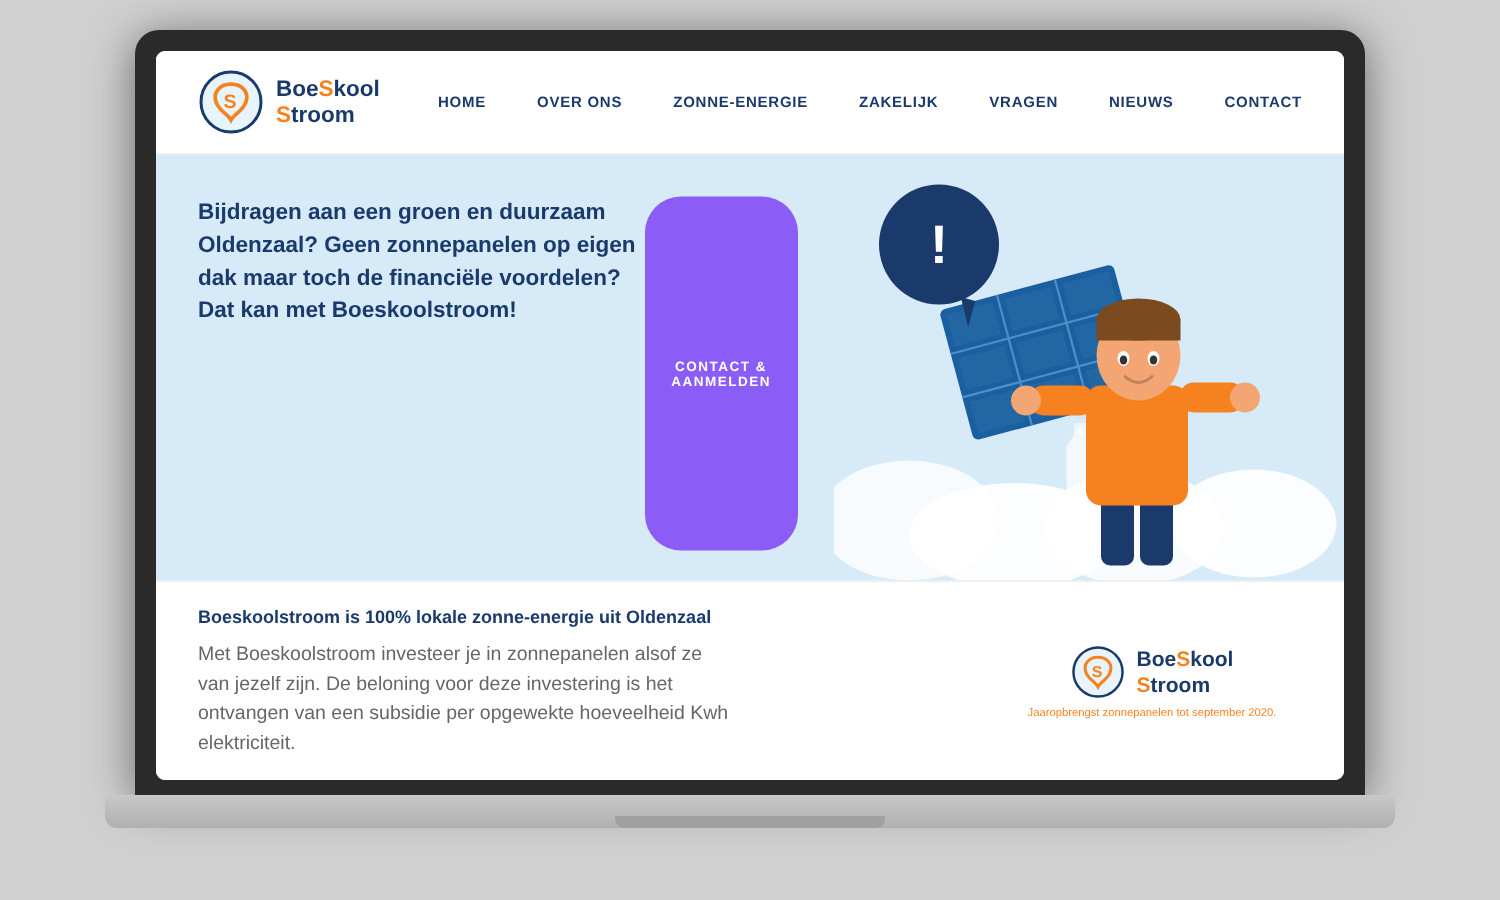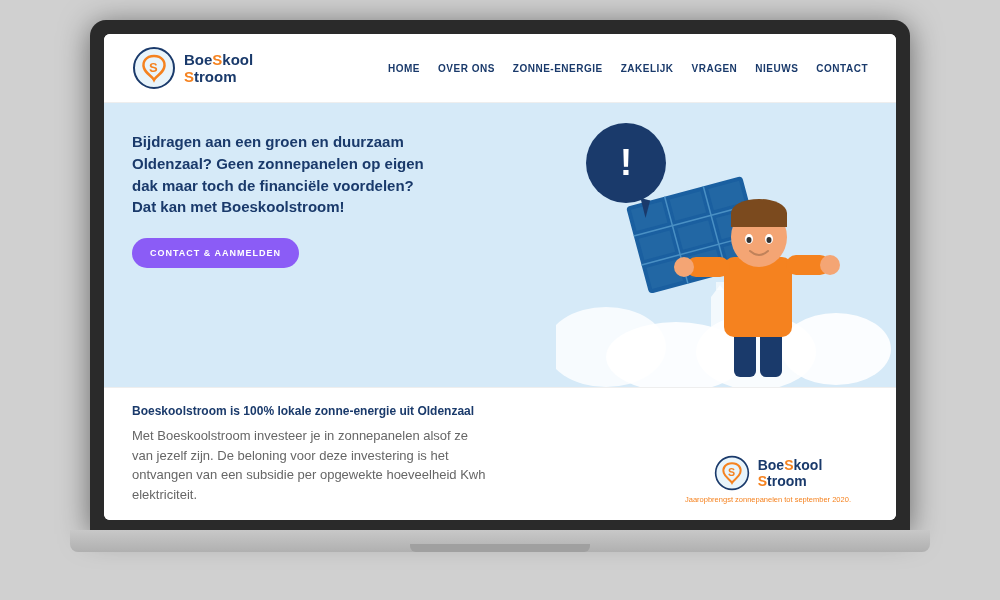--- a/index.html
+++ b/index.html
@@ -101,21 +101,21 @@
       font-weight: 700;
       color: #1a3a6b;
     }
 
     .logo-text .logo-s {
       color: #f5821f;
     }
 
     .site-nav {
       display: flex;
-      gap: 18px;
+      gap: 34px;
       align-items: flex-start;
       padding-left: 35px;
     }
 
     .nav-item {
       font-size: 10px;
       font-weight: 700;
       color: #1a3a6b;
       text-transform: uppercase;
       letter-spacing: 0.5px;
@@ -130,21 +130,21 @@
       align-items: stretch;
       position: relative;
       overflow: hidden;
       min-height: 0;
     }
 
     .hero-left {
       flex: 1;
       padding: 28px 24px 20px 28px;
       display: flex;
-      flex-direction: column;
+      flex-direction: row;
       justify-content: flex-start;
       z-index: 2;
     }
 
     .hero-title {
       font-size: 15px;
       font-weight: 800;
       color: #1a3a6b;
       line-height: 1.45;
       margin-bottom: 20px;
@@ -225,21 +225,21 @@
       font-size: 36px;
       font-weight: 900;
       line-height: 1;
     }
 
     
     .site-bottom {
       background: #fff;
       padding: 16px 28px;
       display: flex;
-      align-items: flex-end;
+      align-items: center;
       gap: 20px;
       border-top: 1px solid #eee;
     }
 
     .bottom-left {
       flex: 1;
     }
 
     .bottom-title {
       font-size: 12px;

